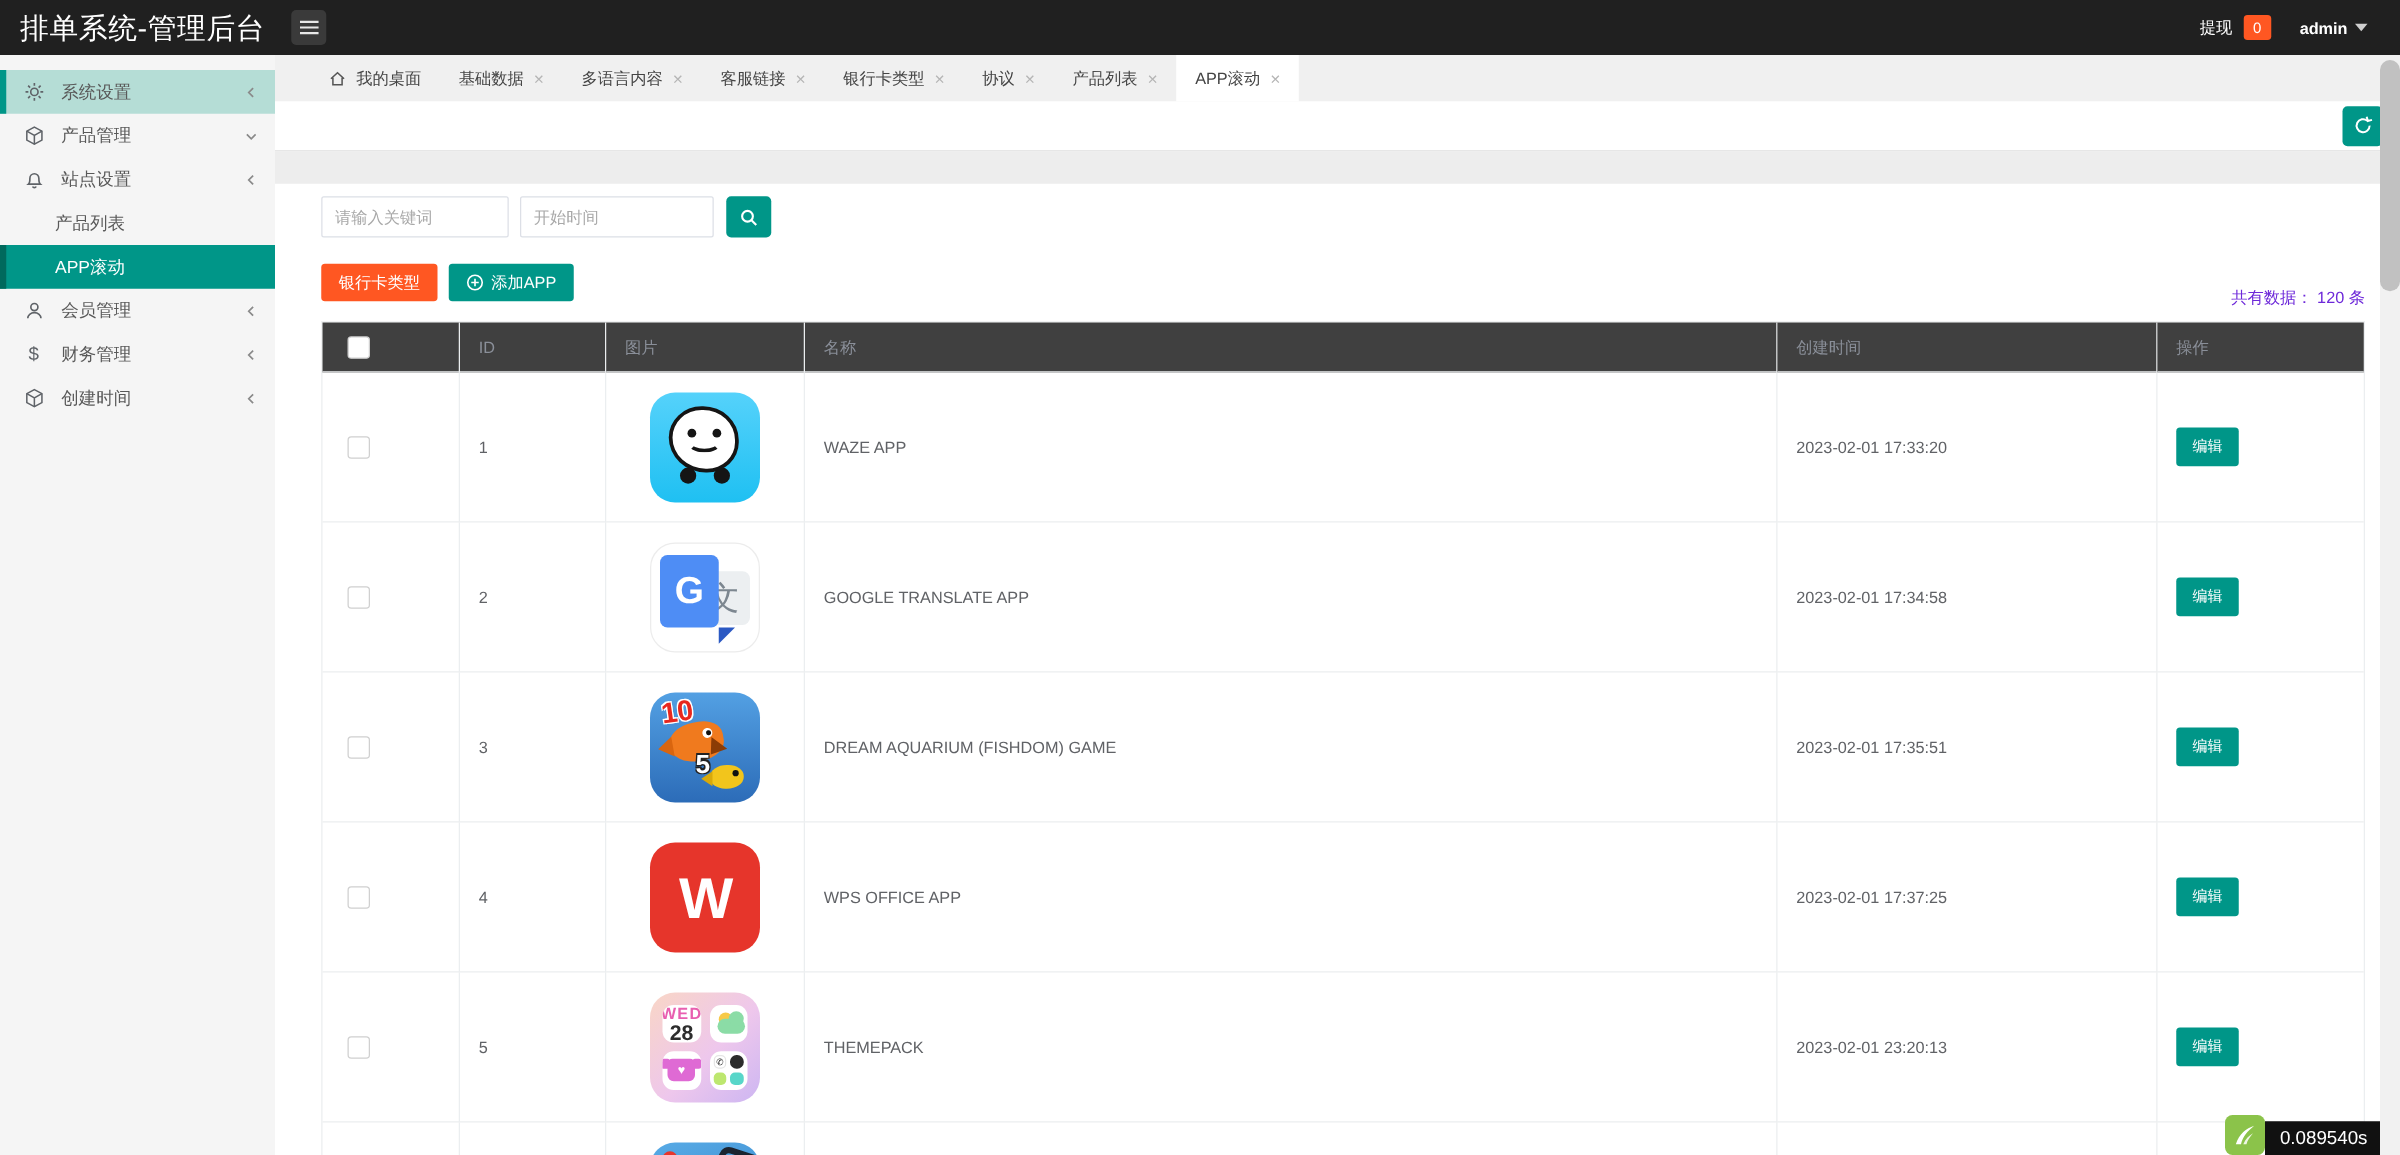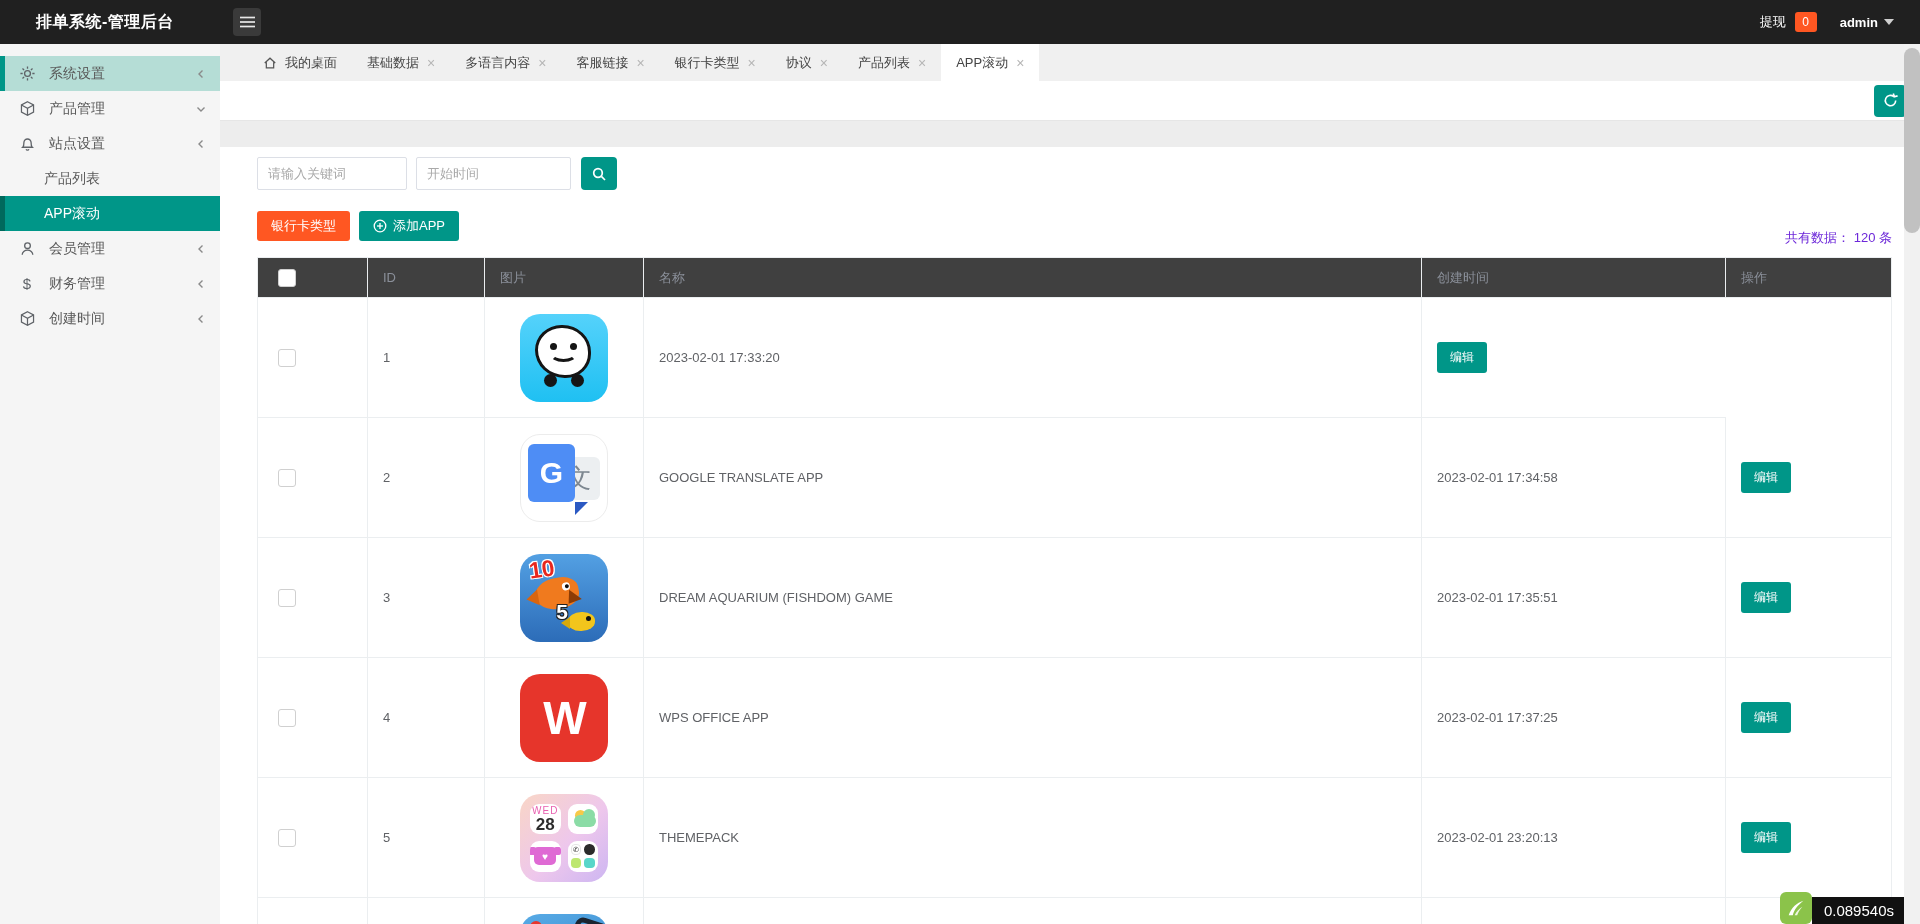--- a/index.html
+++ b/index.html
@@ -1,21 +1,21 @@
 <!DOCTYPE html>
 <html><head>
 <meta charset="utf-8">
 <style>
   * { margin:0; padding:0; box-sizing:border-box; }
   html,body { width:1920px; height:924px; overflow:hidden; }
   body { font-family:"Liberation Sans","DejaVu Sans",sans-serif; background:#fff; color:#333; }
 
   
   .topbar { height:44px; background:#202020; display:flex; align-items:center; color:#fff; position:relative; z-index:5; }
-  .topbar .title { font-size:16px; font-weight:bold; padding-left:36px; letter-spacing:.5px; }
+  .topbar .title { font-size:23px; font-weight:normal; padding-left:16px; letter-spacing:.5px; }
   .hamburger { position:absolute; left:233px; top:8px; width:28px; height:28px; background:#3a3a3a; border-radius:4px; display:flex; align-items:center; justify-content:center; cursor:pointer; }
   .topbar-right { margin-left:auto; display:flex; align-items:center; gap:9px; padding-right:26px; font-size:13px; }
   .withdraw-label { cursor:pointer; }
   .badge { background:#ff5722; min-width:22px; height:20px; line-height:20px; text-align:center; border-radius:3px; padding:0 5px; font-size:12px; }
   .admin { margin-left:14px; display:flex; align-items:center; gap:6px; cursor:pointer; font-weight:bold; }
   .caret-down { width:0; height:0; border-left:5px solid transparent; border-right:5px solid transparent; border-top:6px solid #cfcfcf; }
 
   
   .layout { display:flex; height:880px; width:1920px; }
   .sidebar { width:220px; flex-shrink:0; background:#f5f5f5; padding-top:12px; }
@@ -96,21 +96,21 @@
     text-shadow:-1px -1px 0 #fff, 1px -1px 0 #fff, -1px 1px 0 #fff, 1px 1px 0 #fff; }
   .fish-num2 { position:absolute; right:40px; bottom:18px; font-size:21px; font-weight:bold; color:#fff;
     text-shadow:-1px -1px 0 #222, 1px -1px 0 #222, -1px 1px 0 #222, 1px 1px 0 #222; }
 
   .ai-wps { background:#e6352b; display:flex; align-items:center; justify-content:center; }
   .wps-w { color:#fff; font-size:46px; font-weight:bold; letter-spacing:-2px; }
 
   .ai-tp { background:linear-gradient(135deg,#f9d6c6,#eec7ec 55%,#cdb6f2); }
   .tp-grid { position:absolute; inset:10px; display:grid; grid-template-columns:1fr 1fr; grid-template-rows:1fr 1fr; gap:7px; }
   .tp-tile { background:#fff; border-radius:9px; position:relative; display:flex; flex-direction:column; align-items:center; justify-content:center; overflow:hidden; }
-  .tp-day { font-size:10px; font-weight:normal; color:#e85fb0; letter-spacing:1px; }
+  .tp-day { font-size:13px; font-weight:bold; color:#e85fb0; letter-spacing:1px; }
   .tp-date { font-size:17px; font-weight:bold; color:#2d2d2d; line-height:1; }
   .tp-sun { position:absolute; left:7px; top:6px; width:11px; height:11px; background:#f7c948; border-radius:50%; }
   .tp-cloud { position:absolute; left:6px; top:11px; width:22px; height:12px; background:#8bdca6; border-radius:8px; }
   .tp-cloud:before { content:""; position:absolute; left:9px; top:-6px; width:12px; height:12px; background:#8bdca6; border-radius:50%; }
   .tp-shirt { width:22px; height:18px; background:#df6ad4; border-radius:4px 4px 5px 5px; position:relative; display:flex; align-items:center; justify-content:center; color:#fff; font-size:10px; }
   .tp-shirt:before, .tp-shirt:after { content:""; position:absolute; top:0; width:7px; height:8px; background:#df6ad4; border-radius:2px; }
   .tp-shirt:before { left:-5px; } .tp-shirt:after { right:-5px; }
   .tp-mini { display:grid; grid-template-columns:1fr 1fr; grid-template-rows:1fr 1fr; gap:3px; width:24px; height:24px; }
   .tp-m { border-radius:4px; }
   .tp-m1 { background:#fff; border:1px solid #e5e5e5; display:flex; align-items:center; justify-content:center; font-size:7px; color:#222; }
@@ -354,20 +354,21 @@
                 <div class="ai ai-waze">
       <div class="waze-face">
                     <span class="waze-eye e1"></span>
                     <span class="waze-eye e2"></span>
                     <span class="waze-smile"></span>
                   </div>
       <span class="waze-wheel w1"></span>
                   <span class="waze-wheel w2"></span>
                 </div>
               </div>
+    <div class="td">WAZE APP</div>
     <div class="td">2023-02-01 17:33:20</div>
     <div class="td">
                 <button class="btn-edit">编辑</button>
               </div>
   </div>
 
   <div class="t-row">
     <div class="td td-check">
                 <span class="checkbox"></span>
               </div>

